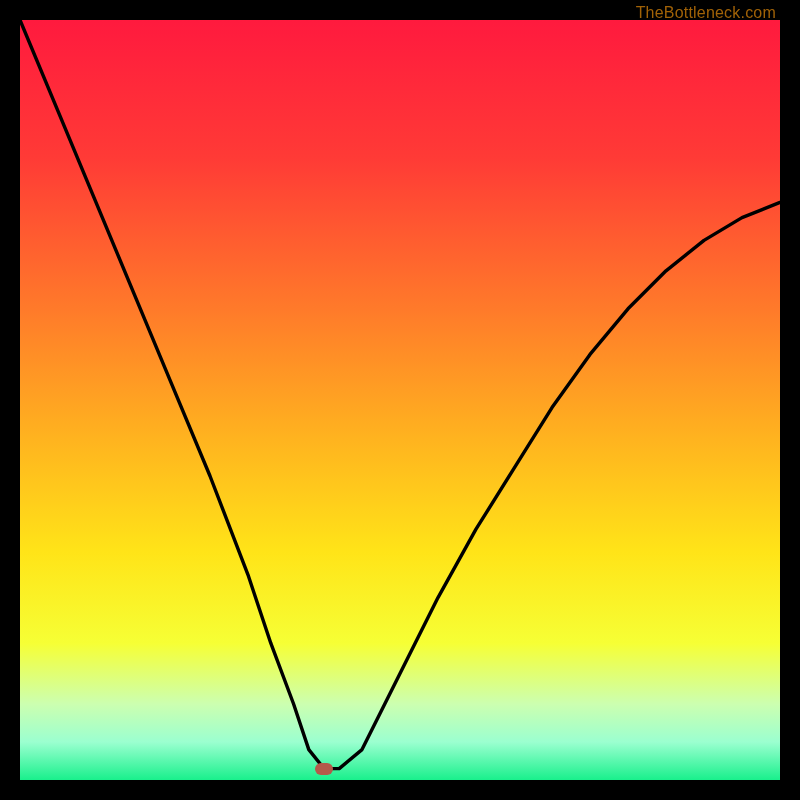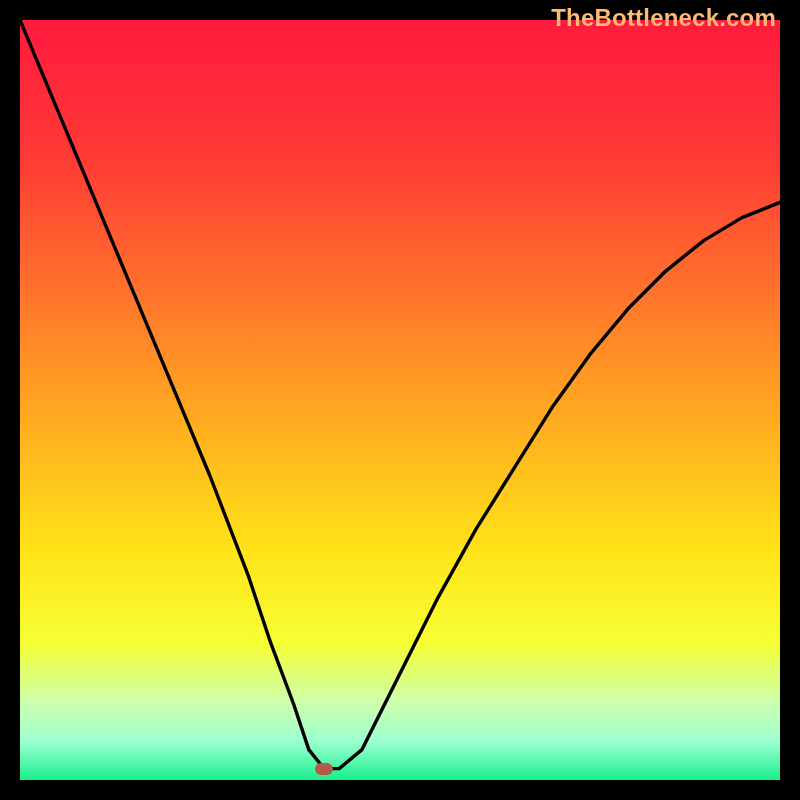--- a/index.html
+++ b/index.html
@@ -24,23 +24,23 @@
     position: absolute;
     left: 0;
     top: 0;
     width: 100%;
     height: 100%;
   }
   .watermark {
     position: absolute;
     right: 24px;
     top: 4px;
-    color: #fdba74;
-    font-size: 24px;
-    font-weight: 700;
+    color: #a16207;
+    font-size: 16px;
+    font-weight: 400;
     letter-spacing: 0.2px;
   }
   svg.curve {
     position: absolute;
     left: 0;
     top: 0;
     width: 100%;
     height: 100%;
   }
   .marker {

